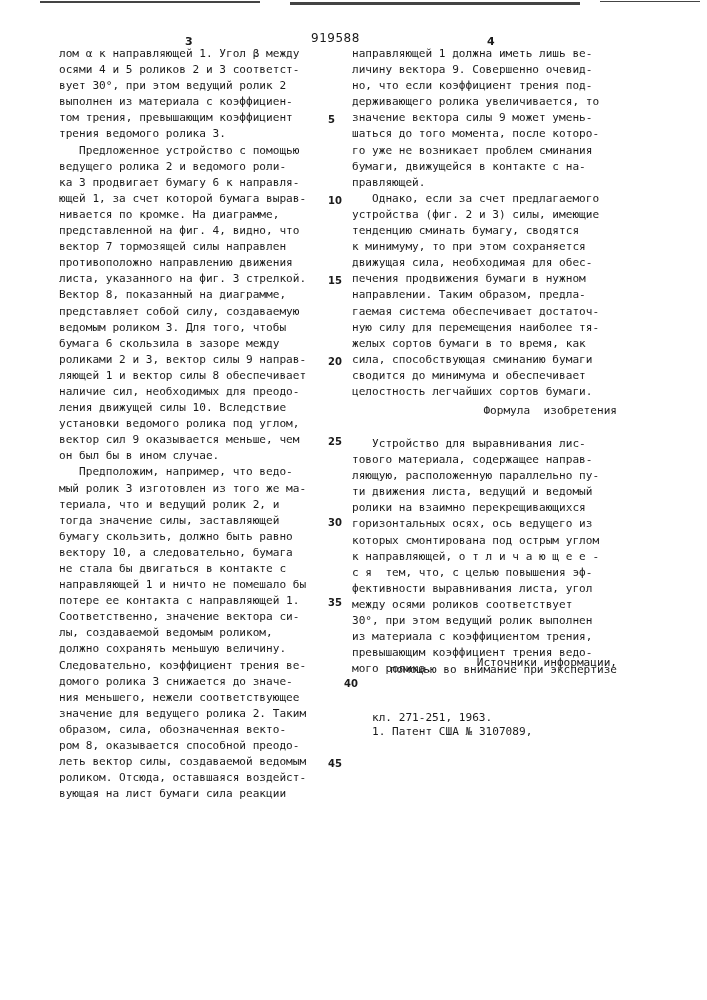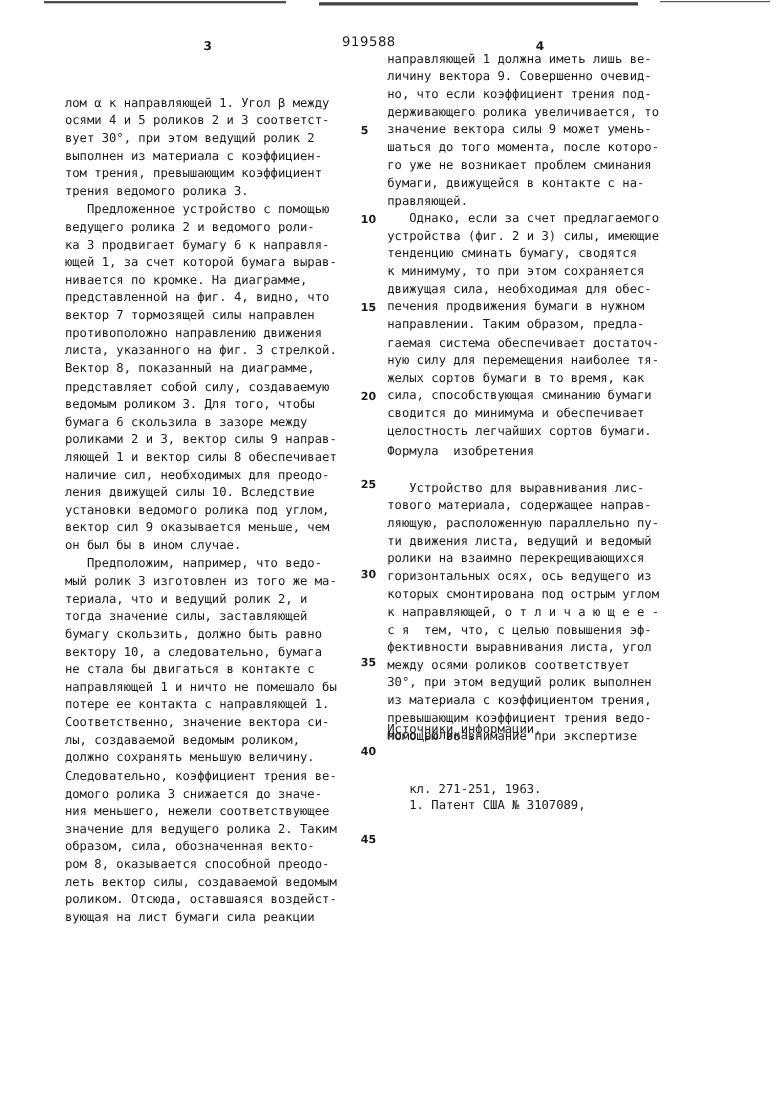--- a/index.html
+++ b/index.html
@@ -2,25 +2,25 @@
 <html><head>
 <meta charset="utf-8">
 <style>
   html, body { margin: 0; padding: 0; background: #ffffff; }
   body { width: 707px; height: 1000px; position: relative; overflow: hidden;
          font-family: "DejaVu Sans Mono", "Liberation Mono", monospace; color: #1a1a1a; }
   .scan-line { position: absolute; top: 0; height: 2px; background: #444; }
   .page-num { position: absolute; font-family: "DejaVu Sans", sans-serif; font-weight: bold; font-size: 11px; }
   .doc-num { position: absolute; top: 31px; left: 311px; font-family: "DejaVu Sans", sans-serif; font-size: 12px; letter-spacing: 0.5px; }
   .col { position: absolute; font-size: 11.1px; line-height: 16.1px; white-space: pre; }
-  .col-left { left: 59px; top: 38px; width: 270px; margin-top: 40px; }
+  .col-left { left: 59px; top: 38px; width: 270px; }
   .col-right { left: 352px; top: 38px; width: 290px; }
   .line { display: block; height: 16.1px; }
   .linenum { position: absolute; left: 328px; font-family: "DejaVu Sans", sans-serif; font-weight: bold; font-size: 10px; }
-  .heading { position: absolute; left: 352px; width: 265px; text-align: left; font-size: 11.1px; white-space: pre; }
+  .heading { position: absolute; left: 352px; width: 265px; text-align: right; font-size: 11.1px; white-space: pre; }
 </style>
 </head>
 <body>
 
 <div class="scan-line" style="left:40px;width:220px;top:1px;"></div>
 <div class="scan-line" style="left:290px;width:290px;top:2px;height:3px;"></div>
 <div class="scan-line" style="left:600px;width:100px;top:1px;height:1px;"></div>
 
 <div class="page-num" style="left:185px;top:35px;">3</div>
 <div class="doc-num">919588</div>
@@ -39,15 +39,15 @@
 <div class="col" style="left:372px;top:710px;">кл. 271-251, 1963.</div>
 
 <div id="linenums">
     <div class="linenum" style="top: 114.4px;">5</div>
     <div class="linenum" style="top: 194.9px;">10</div>
     <div class="linenum" style="top: 275.4px;">15</div>
     <div class="linenum" style="top: 355.9px;">20</div>
     <div class="linenum" style="top: 436.4px;">25</div>
     <div class="linenum" style="top: 516.9px; text-align: center;">30</div>
     <div class="linenum" style="top: 597.4px;">35</div>
-    <div class="linenum" style="top: 677.9px;">40</div>
+    <div class="linenum" style="top: 677.9px; margin-left: 16px;">40</div>
     <div class="linenum" style="top: 758.4px;">45</div>
   </div>
 
 </body></html>

